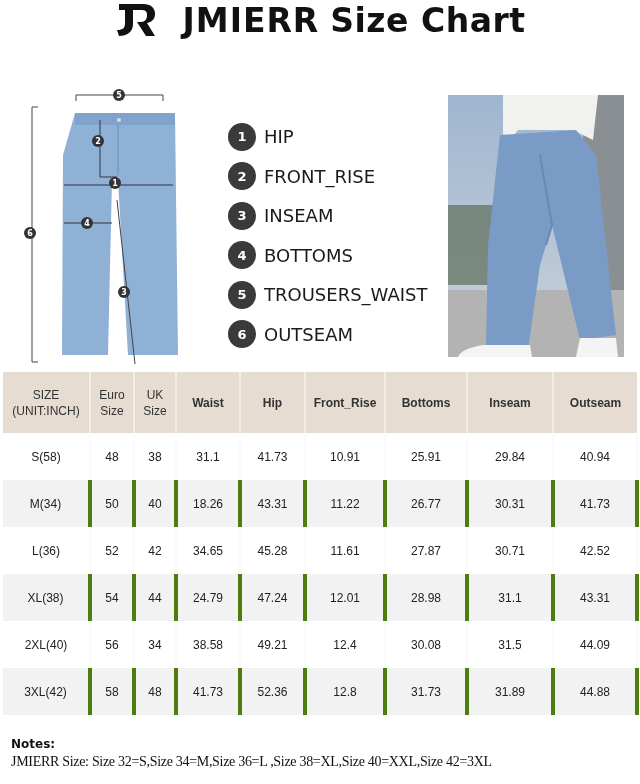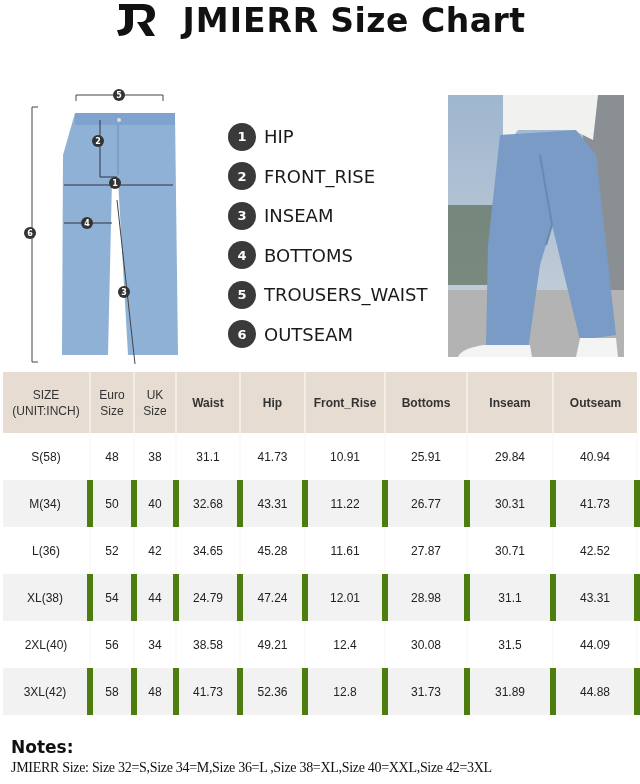--- a/index.html
+++ b/index.html
@@ -36,24 +36,24 @@
     font-family: "Liberation Sans", sans-serif; font-size: 12px; color: #222;
   }
   .size-table th {
     background: #e6dcd2; height: 61px; font-weight: normal; text-align: center;
     border-right: 2px solid #f3ede7; line-height: 16px; color: #333;
   }
   .size-table th.bold { font-weight: bold; }
   .size-table th:last-child { border-right: none; }
   .size-table td { height: 47px; text-align: center; border-right: 2px solid #fafafa; }
   .size-table tr.alt td { background: #f2f2f2; }
-  .size-table tr.alt td { border-right: 6px solid #4d7c0f; }
+  .size-table tr.alt td { border-right: 4px solid #4d7c0f; }
 
   .notes { position: absolute; left: 11px; top: 737px; width: 630px; }
-  .notes-title { font-family: "DejaVu Sans", sans-serif; font-weight: bold; font-size: 17px; color: #111; }
+  .notes-title { font-family: "DejaVu Sans", sans-serif; font-weight: bold; font-size: 12px; color: #111; }
   .notes-text { font-family: Liberation Serif, serif; font-size: 14px; color: #111; margin-top: 3px; white-space: nowrap; letter-spacing: -0.3px; }
 </style>
 </head>
 <body>
 
 <div class="title">
   <svg class="logo" viewBox="0 0 42 36" width="42" height="36">
     <path d="M4 2 H18 V22 C18 30 12 34 4 34 L2 28 C8 28 10 26 10 21 V8 H4 Z" fill="#111"></path>
     <path d="M18 2 H28 C36 2 40 6 40 12 C40 17 37 20 32 21 L40 34 H31 L22 20 H26 C30 20 32 17 32 13 C32 9 30 8 26 8 H18 Z" fill="#111"></path>
   </svg>
@@ -184,21 +184,21 @@
       <td>41.73</td>
       <td>10.91</td>
       <td>25.91</td>
       <td>29.84</td>
       <td>40.94</td>
     </tr>
     <tr class="alt">
       <td>M(34)</td>
       <td>50</td>
       <td>40</td>
-      <td>32.68</td>
+      <td>18.26</td>
       <td>43.31</td>
       <td>11.22</td>
       <td>26.77</td>
       <td>30.31</td>
       <td>41.73</td>
     </tr>
     <tr>
       <td>L(36)</td>
       <td>52</td>
       <td>42</td>

